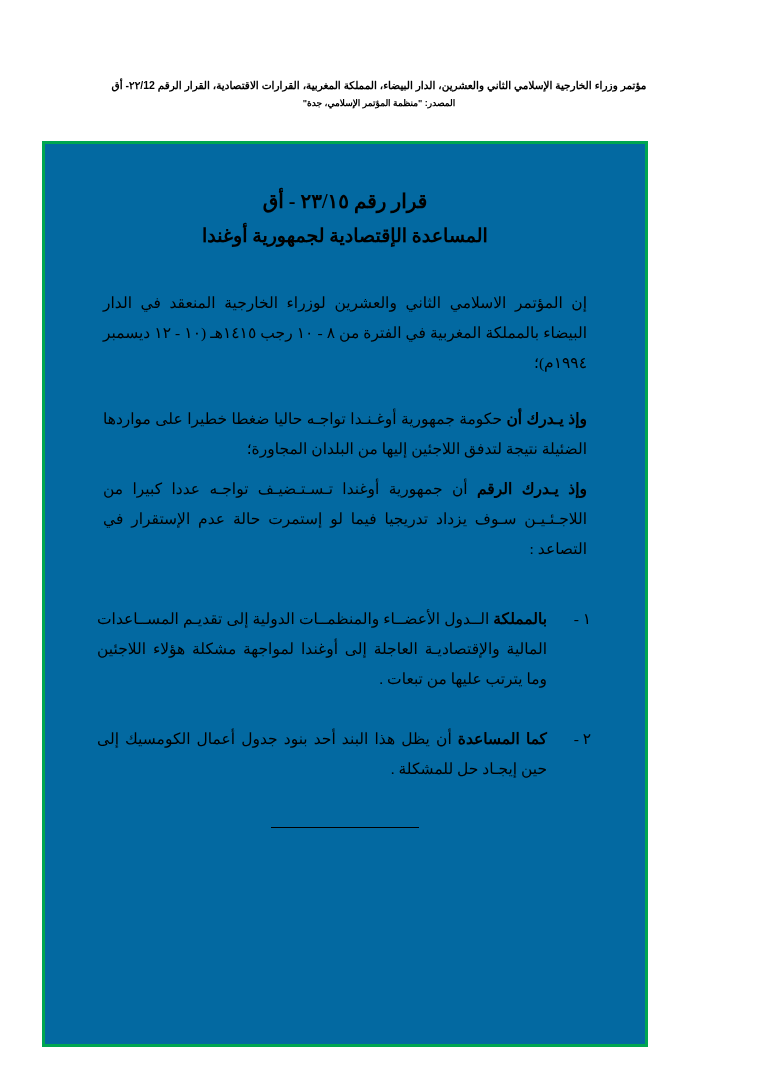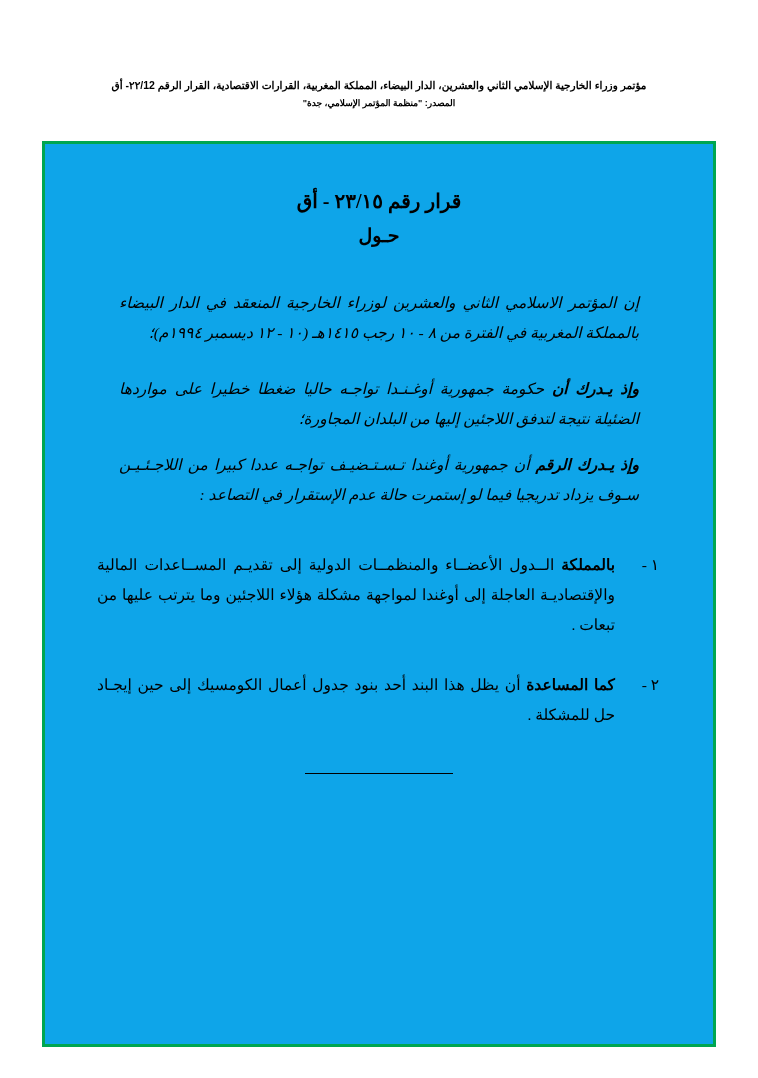--- a/index.html
+++ b/index.html
@@ -47,25 +47,25 @@
     line-height: 15px;
     color: #000;
     margin-top: 3px;
   }
 
   
   .frame {
     position: absolute;
     top: 141px;
     left: 42px;
-    width: 674px;
+    width: 606px;
     height: 906px;
     border: 3px solid #00a651;
     box-sizing: border-box;
-    background: #0ea5e9;
+    background: #0369a1;
   }
 
   .content {
     position: absolute;
     top: 0;
     left: 0;
     width: 100%;
     height: 100%;
     padding: 30px 52px 0 52px;
     box-sizing: border-box;
@@ -97,22 +97,21 @@
     line-height: 32px;
     margin-top: 4px;
   }
 
   
   .para {
     font-size: 15.5px;
     line-height: 30px;
     text-align: justify;
     text-justify: inter-word;
-    margin: 16px;
-    font-style: italic;
+    margin: 0;
   }
   .preamble {
     margin-top: 36px;
     padding: 0 6px;
   }
   .clause {
     margin-top: 26px;
     padding: 0 6px;
   }
   .clause-tight {
@@ -170,21 +169,21 @@
   <div class="header">
     <div class="header-line-1">مؤتمر وزراء الخارجية الإسلامي الثاني والعشرين، الدار البيضاء، المملكة المغربية، القرارات الاقتصادية، القرار الرقم ٢٢/12- أق</div>
     <div class="header-line-2">المصدر: "منظمة المؤتمر الإسلامي، جدة"</div>
   </div>
 
   <div class="frame">
     <div class="content">
 
       <div class="title-block">
         <div class="title-1">قرار رقم ٢٣/١٥ - أق</div>
-        <div class="title-2">حـول</div>
+        <div class="title-3">المساعدة الإقتصادية لجمهورية أوغندا</div>
       </div>
 
       <p class="para preamble">إن المؤتمر الاسلامي الثاني والعشرين لوزراء الخارجية المنعقد في الدار البيضاء بالمملكة المغربية في الفترة من ٨ - ١٠ رجب ١٤١٥هـ (١٠ - ١٢ ديسمبر ١٩٩٤م)؛</p>
 
       <p class="para clause">
         <span class="bold-lead">وإذ يـدرك أن</span><span> حكومة جمهورية أوغـنـدا تواجـه حاليا ضغطا خطيرا على مواردها الضئيلة نتيجة لتدفق اللاجئين إليها من البلدان المجاورة؛</span>
       </p>
 
       <p class="para clause-tight">
         <span class="bold-lead">وإذ يـدرك الرقم</span><span> أن جمهورية أوغندا تـسـتـضيـف تواجـه عددا كبيرا من اللاجـئـيـن سـوف يزداد تدريجيا فيما لو إستمرت حالة عدم الإستقرار في التصاعد :</span>

